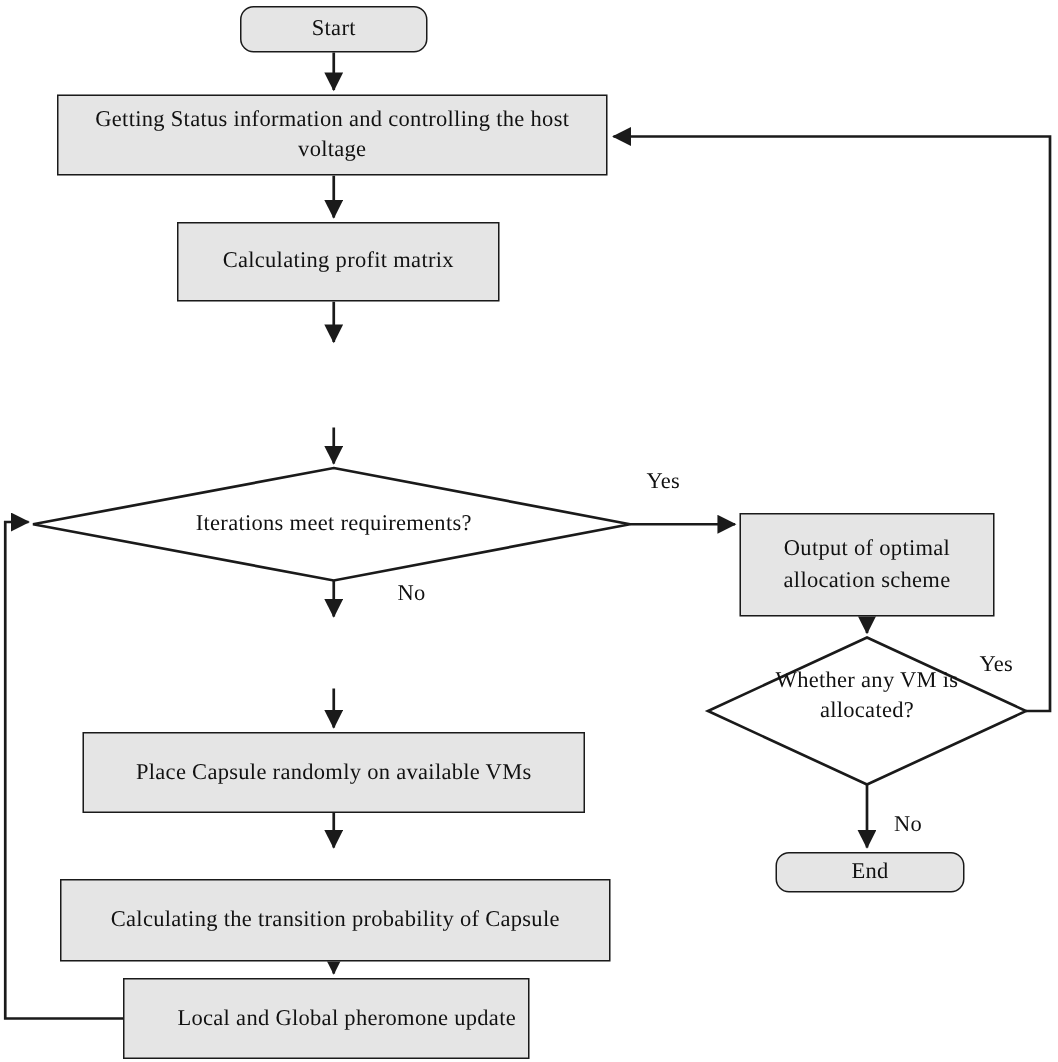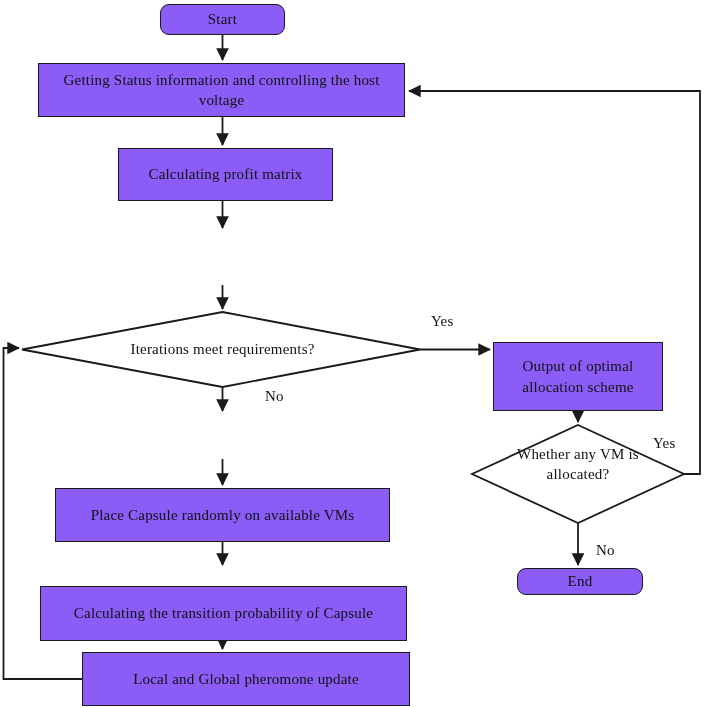--- a/index.html
+++ b/index.html
@@ -20,21 +20,21 @@
     position: absolute;
     left: 0;
     top: 0;
     width: 705px;
     height: 708px;
   }
   .node {
     position: absolute;
     box-sizing: border-box;
     border: 1.8px solid #1a1a1a;
-    background: #8b5cf6;
+    background: #e5e5e5;
     display: flex;
     align-items: center;
     justify-content: center;
     text-align: center;
     font-size: 15px;
     line-height: 1.35;
     letter-spacing: 0.2px;
     padding: 2px 8px;
   }
   .terminator {
@@ -57,21 +57,21 @@
   }
   
   #n-start       { left: 160px; top: 4px;   width: 125px; height: 31px; }
   #n-status      { left: 38px;  top: 63px;  width: 367px; height: 54px; }
   #n-profit      { left: 118px; top: 148px; width: 215px; height: 53px; }
   #n-phinit      { left: 59px;  top: 231px; width: 326px; height: 54px; }
   #n-output      { left: 493px; top: 330px; width: 170px; height: 69px; margin-top: 12px; }
   #n-capsule     { left: 143px; top: 414px; width: 159px; height: 45px; }
   #n-place       { left: 55px;  top: 488px; width: 335px; height: 54px; }
   #n-transition  { left: 40px;  top: 568px; width: 367px; height: 55px; margin-top: 18px; }
-  #n-update      { left: 82px;  top: 652px; width: 328px; height: 54px; }
+  #n-update      { left: 82px;  top: 652px; width: 271px; height: 54px; justify-content: flex-end; }
   #n-end         { left: 517px; top: 568px; width: 126px; height: 27px; }
   
   #d1-text { left: 97px;  top: 328px; width: 251px; height: 43px; }
   #d2-text { left: 500px; top: 435px; width: 156px; height: 58px; }
   
   #l-yes1 { left: 431px; top: 313px; }
   #l-no1  { left: 265px; top: 388px; }
   #l-yes2 { left: 653px; top: 435px; }
   #l-no2  { left: 596px; top: 542px; }
 </style>

